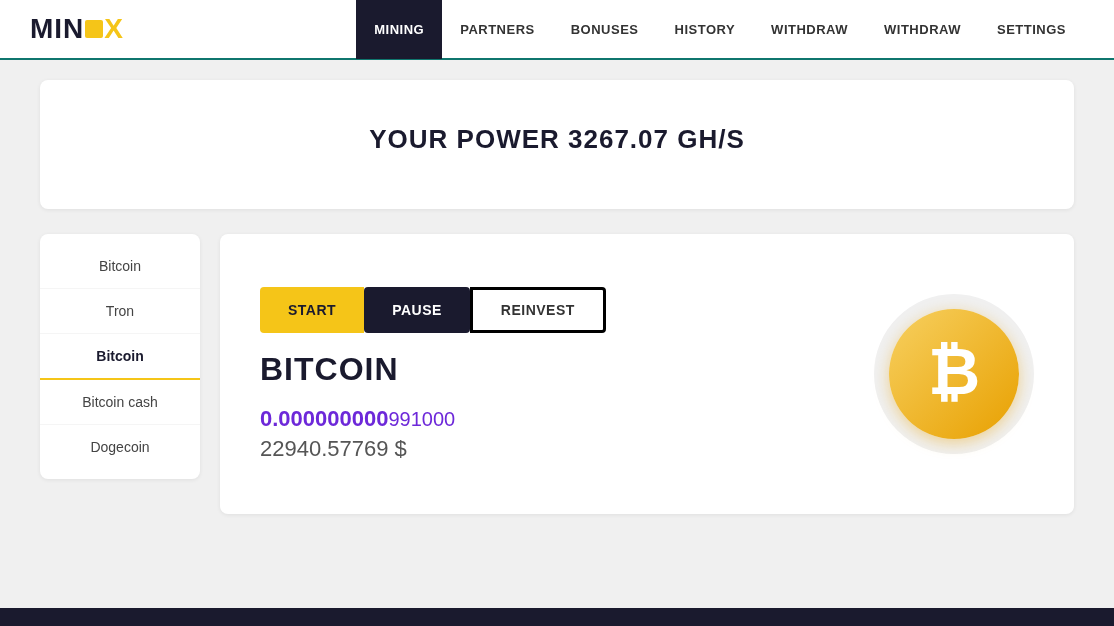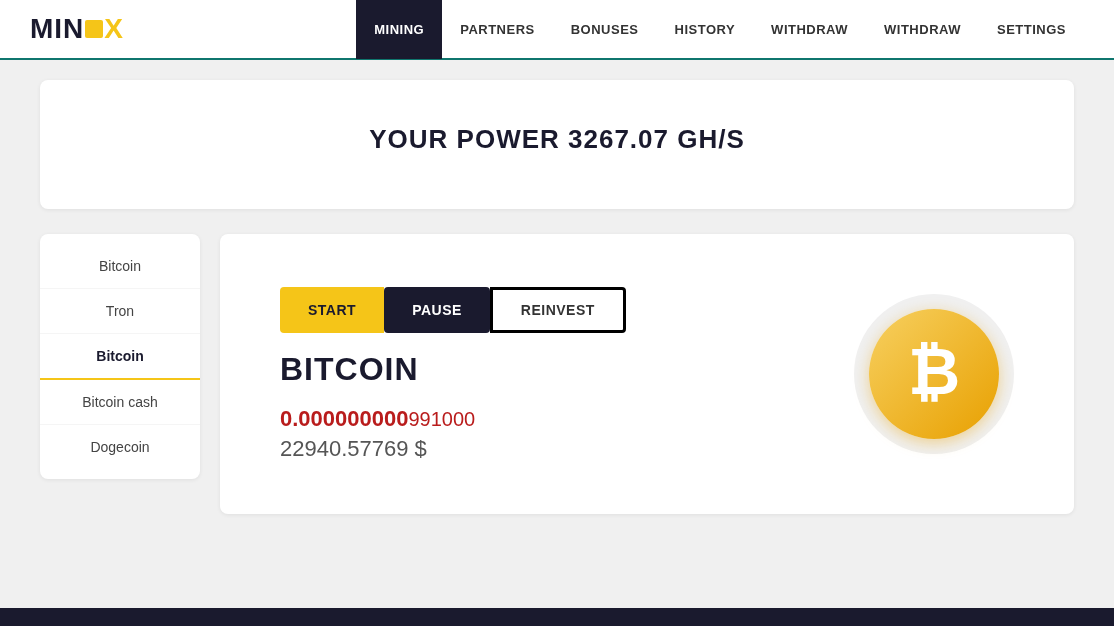--- a/index.html
+++ b/index.html
@@ -118,21 +118,21 @@
       font-weight: 600;
       border-bottom: 2px solid #f5c518;
     }
 
     
     .mining-card {
       background: #fff;
       border-radius: 8px;
       box-shadow: 0 1px 4px rgba(0,0,0,0.07);
       flex: 1;
-      padding: 30px 60px;
+      padding: 30px 40px;
       display: flex;
       align-items: center;
       justify-content: space-between;
       min-height: 280px;
     }
     .mining-card-left {
       display: flex;
       flex-direction: column;
       gap: 18px;
     }
@@ -176,21 +176,21 @@
     }
 
     
     .balance-row {
       display: flex;
       flex-direction: column;
       gap: 4px;
     }
     .balance-amount {
       font-size: 22px;
-      color: #b91c1c;
+      color: #6d28d9;
     }
     .balance-amount .bold-part {
       font-weight: 900;
     }
     .balance-amount .light-part {
       font-weight: 400;
       font-size: 20px;
     }
     .balance-usd {
       font-size: 22px;

